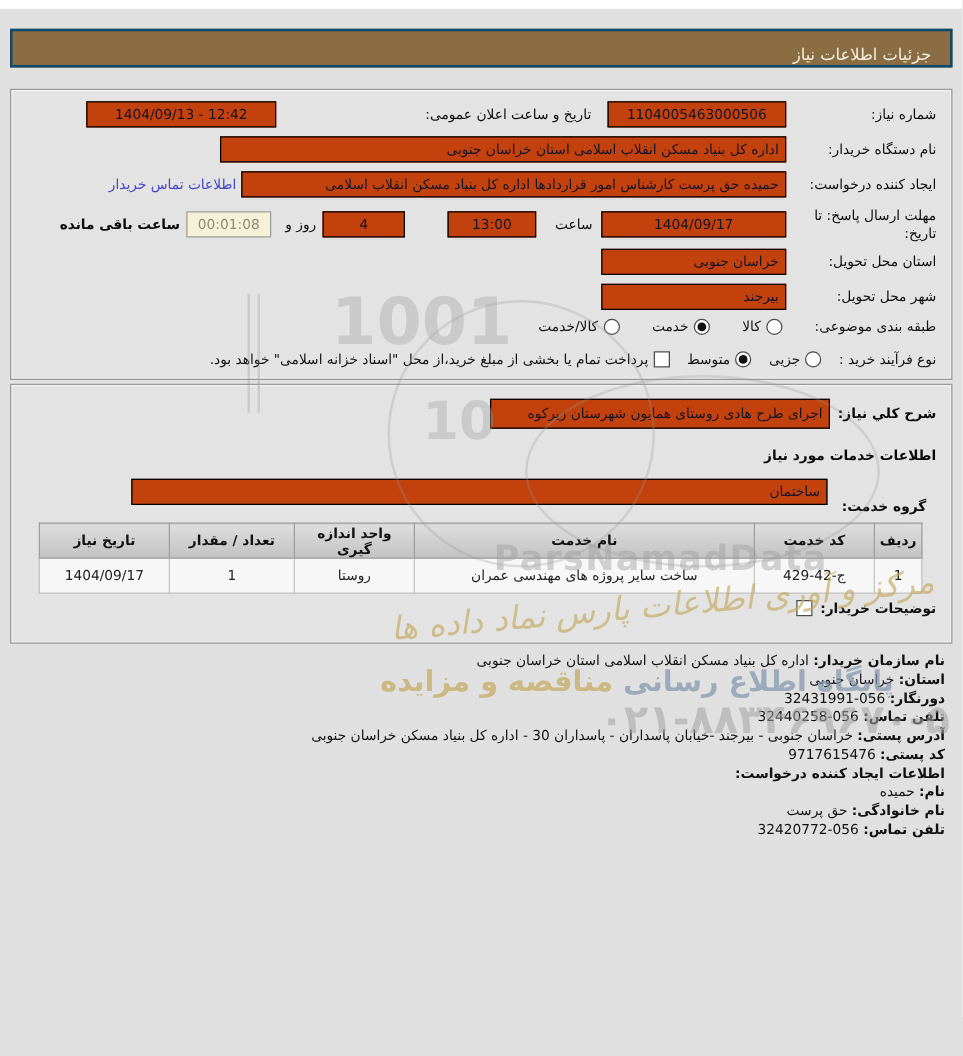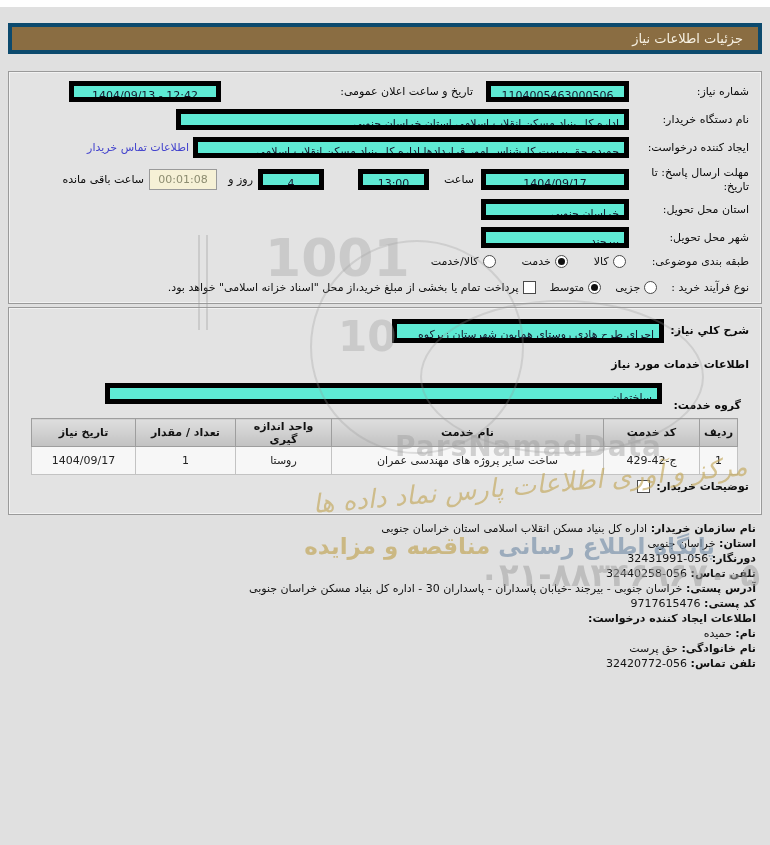--- a/index.html
+++ b/index.html
@@ -4,35 +4,35 @@
 <style>
   html,body{margin:0;padding:0;}
   .page{
     position:relative;width:770px;height:845px;background:#e0e0e0;
     font-family:"DejaVu Sans",sans-serif;font-size:11px;color:#111;
     direction:rtl;overflow:hidden;
   }
   .top-strip{position:absolute;top:0;left:0;right:0;height:7px;background:#ffffff;}
   .title-bar{
     position:absolute;top:23px;right:8px;left:8px;height:31px;
-    background:var(--titlebar_bg,#8a6d42);border:4px solid #0c4a6e;
-    color:var(--titlebar_text,#f7f1e3);display:flex;align-items:center;
+    background:var(--titlebar_bg,#8a6d42);border:2px solid #0c4a6e;
+    color:var(--titlebar_text,#f7f1e3);display:flex;align-items:flex-end;
     padding-right:15px;font-size:13px;box-sizing:border-box;
   }
   .panel{
     position:absolute;right:8px;left:8px;background:#e3e3e3;
     border:1px solid #9a9a9a;box-shadow:inset 0 0 0 1px #f2f2f2;
     z-index:1;
   }
   .p1{top:71px;height:231px;}
   .p2{top:307px;height:206px;}
   .lbl{position:absolute;white-space:nowrap;color:#0a0a0a;}
   .b{font-weight:bold;}
   .box{
-    position:absolute;background:#5eead4;border:5px solid #000000;height:21px;
+    position:absolute;background:#c2410c;border:1px solid #000000;height:21px;
     line-height:19px;padding:0 5px;box-sizing:border-box;overflow:hidden;
     white-space:nowrap;color:#14142a;
   }
   .box.center{text-align:center;}
   .box.ltr{direction:ltr;}
   .box.rt{text-align:right;}
   .box.cream{
     background:var(--countdown_bg,#f6f1d6);border:1px solid #9a9a9a;
     color:var(--countdown_text,#8c8c70);text-align:center;direction:ltr;
   }
@@ -114,21 +114,21 @@
     <span class="link" style="top:69px;right:572px;">اطلاعات تماس خریدار</span>
 
     <span class="lbl" style="top:94px;right:12px;">مهلت ارسال پاسخ: تا</span>
     <span class="lbl" style="top:108px;right:12px;">تاریخ:</span>
     <div class="box center ltr" style="top:97px;right:132px;width:148px;">1404/09/17</div>
     <span class="lbl" style="top:101px;right:287px;">ساعت</span>
     <div class="box center ltr" style="top:97px;right:332px;width:71px;">13:00</div>
     <div class="box center ltr" style="top:97px;right:437px;width:66px;">4</div>
     <span class="lbl" style="top:101px;right:508px;">روز و</span>
     <div class="box cream" style="top:97px;right:544px;width:68px;">00:01:08</div>
-    <span class="lbl" style="top:101px;right:617px;">ساعت باقی مانده</span>
+    <span class="lbl" style="top:101px;right:617px;font-weight:bold;">ساعت باقی مانده</span>
 
     <span class="lbl" style="top:131px;right:12px;">استان محل تحویل:</span>
     <div class="box rt" style="top:127px;right:132px;width:148px;">خراسان جنوبی</div>
 
     <span class="lbl" style="top:159px;right:12px;">شهر محل تحویل:</span>
     <div class="box rt" style="top:155px;right:132px;width:148px;">بیرجند</div>
 
     <div class="flexrow" style="top:183px;right:12px;">
       <span>طبقه بندی موضوعی:</span>
       <span class="radio gap-lg"></span>

